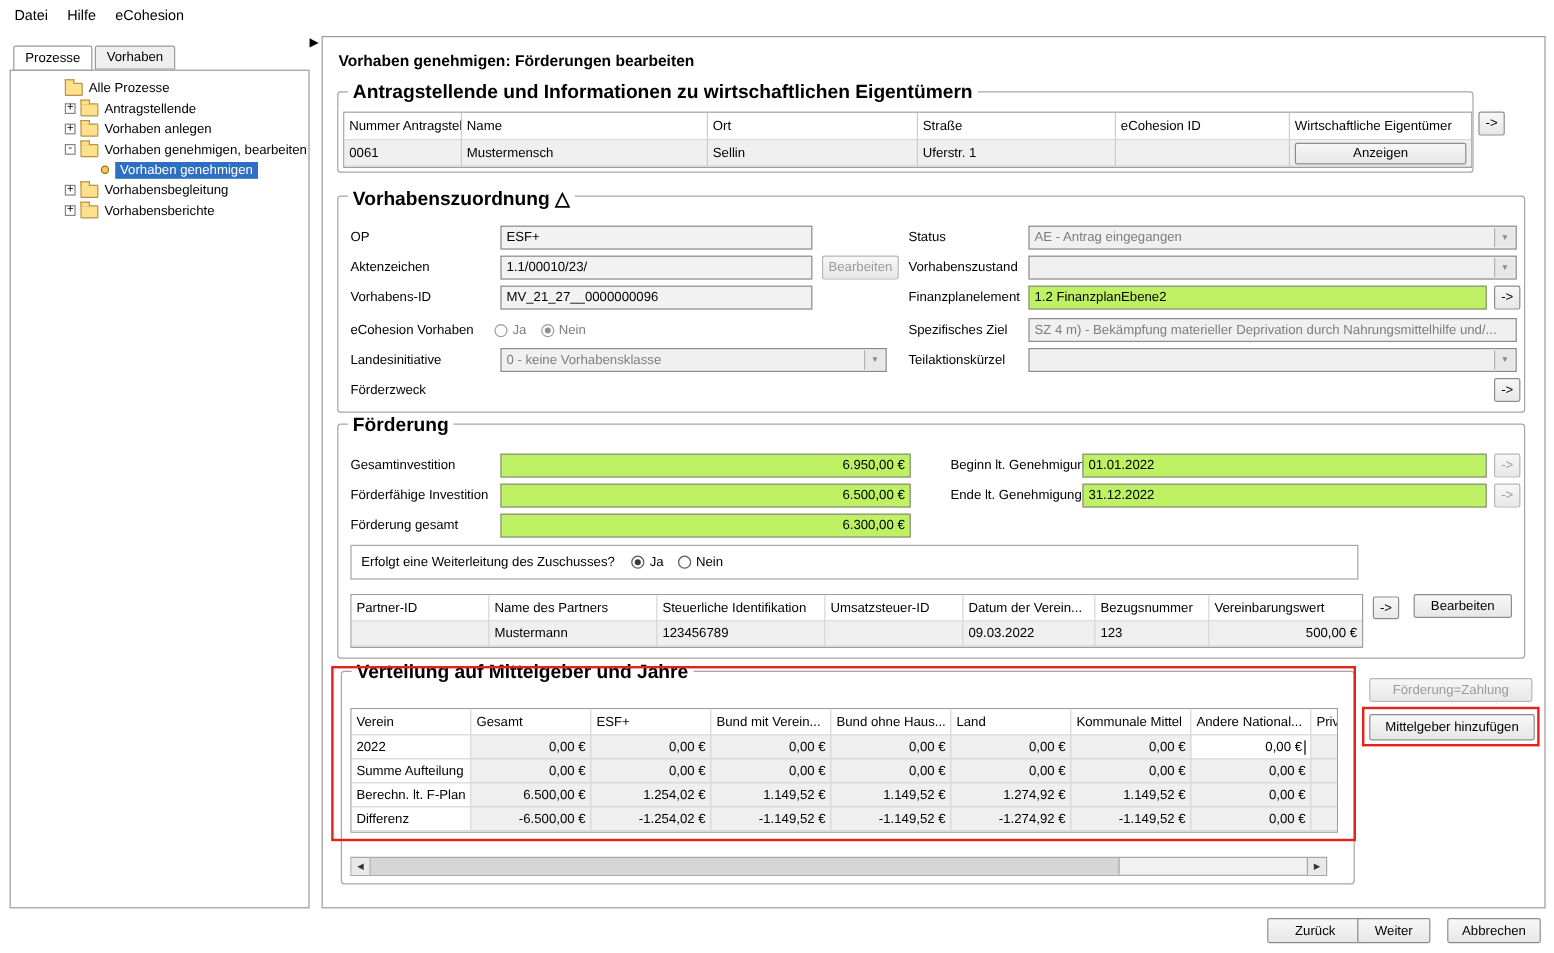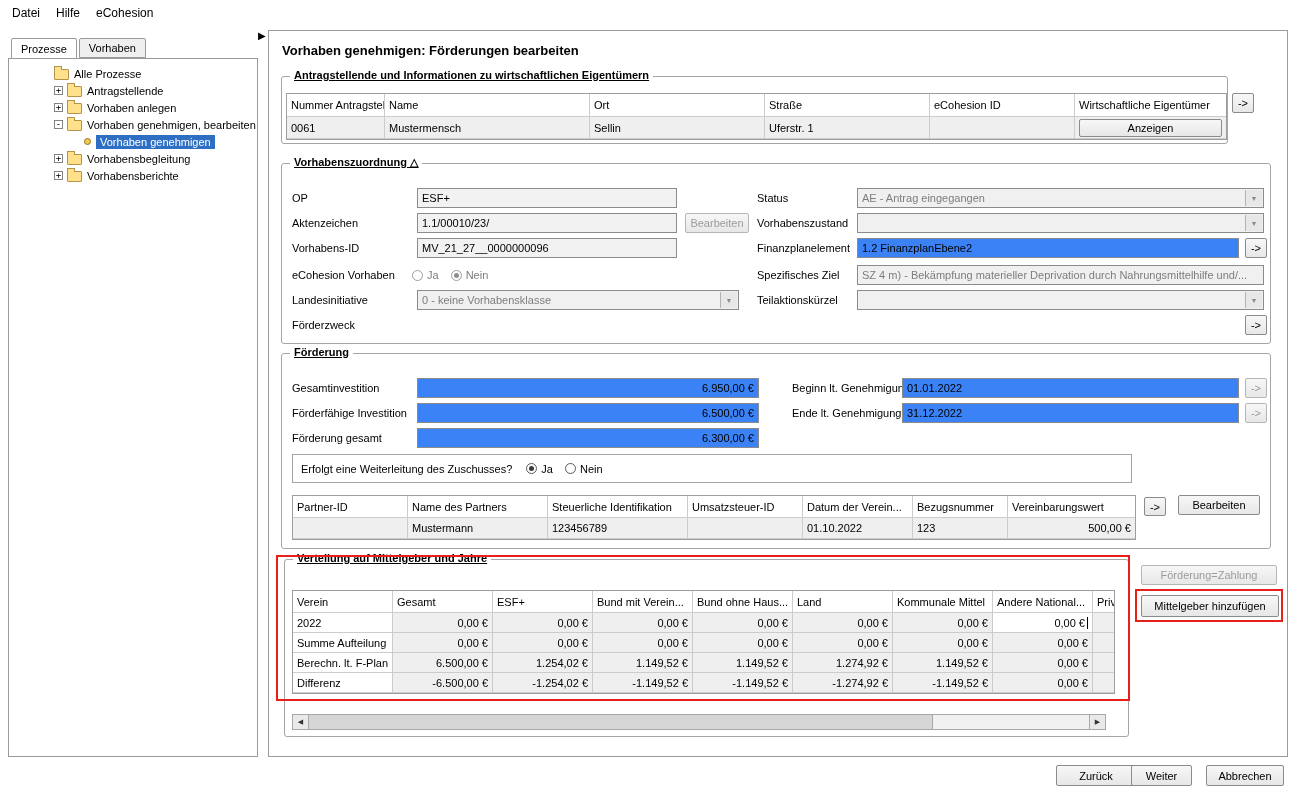--- a/index.html
+++ b/index.html
@@ -19,24 +19,24 @@
   .folder::before{content:"";position:absolute;left:-1px;top:-4px;width:6px;height:3px;background:#ffe18c;border:1px solid #b4944a;border-bottom:none;}
   .leaf-dot{width:7px;height:7px;border-radius:50%;background:#f7c94c;border:1px solid #8d7422;margin-right:5px;flex:none;}
   .selected{background:#2e6fc4;color:#fff;padding:1px 4px;}
   
   .splitter{position:absolute;left:258px;top:30px;font-size:10px;color:#000;cursor:pointer;line-height:12px;}
   
   .main{position:absolute;left:268px;top:30px;width:1020px;height:727px;border:1px solid #9a9a9a;background:#fff;}
   .page-title{position:absolute;left:13px;top:12px;font-weight:bold;font-size:13px;white-space:nowrap;}
   
   .group{position:absolute;border:1px solid #a5a5a5;border-radius:3px;background:#fff;}
-  .legend{position:absolute;top:-8px;left:8px;background:#fff;padding:0 4px;font-weight:bold;font-size:11px;white-space:nowrap;text-decoration:underline;}
+  .legend{position:absolute;top:-8px;left:8px;background:#fff;padding:0 4px;font-weight:bold;font-size:16px;white-space:nowrap;}
   .lbl{position:absolute;white-space:nowrap;font-size:11px;}
   
-  .tf{position:absolute;height:20px;border:1px solid #8b8b8b;background:#3b82f6;padding:0 4px;display:flex;align-items:center;font-size:11px;white-space:nowrap;overflow:hidden;}
+  .tf{position:absolute;height:20px;border:1px solid #8b8b8b;background:#bef264;padding:0 4px;display:flex;align-items:center;font-size:11px;white-space:nowrap;overflow:hidden;}
   .tf.ro{background:#f2f2f2;}
   .tf.dim{background:#f0f0f0;color:#7d7d7d;}
   .tf.num{justify-content:flex-end;}
   .combo{padding-right:20px;}
   .combo-arrow{position:absolute;right:1px;top:1px;bottom:1px;width:17px;background:#e7e7e7;border-left:1px solid #b2b2b2;display:flex;align-items:center;justify-content:center;color:#8a8a8a;font-size:7px;}
   
   .btn{position:absolute;display:flex;align-items:center;justify-content:center;height:20px;border:1px solid #8b8b8b;border-radius:2px;background:linear-gradient(#f7f7f7,#e7e7e7);font-size:11px;padding:0 8px;cursor:default;white-space:nowrap;}
   .btn.disabled{color:#9b9b9b;border-color:#b5b5b5;}
   
   .radio{display:inline-flex;align-items:center;margin-right:12px;font-size:11px;}
@@ -260,21 +260,21 @@
         <div class="tcell p3">Umsatzsteuer-ID</div>
         <div class="tcell p4">Datum der Verein...</div>
         <div class="tcell p5">Bezugsnummer</div>
         <div class="tcell p6">Vereinbarungswert</div>
       </div>
       <div class="trow tdata">
         <div class="tcell p0"></div>
         <div class="tcell p1">Mustermann</div>
         <div class="tcell p2">123456789</div>
         <div class="tcell p3"></div>
-        <div class="tcell p4">01.10.2022</div>
+        <div class="tcell p4">09.03.2022</div>
         <div class="tcell p5">123</div>
         <div class="tcell p6 num">500,00 €</div>
       </div>
     </div>
     <div class="btn" style="left:862px;top:143px;width:22px;height:19px;">-&gt;</div>
     <div class="btn" style="left:896px;top:141px;width:82px;">Bearbeiten</div>
   </div>
 
   <div class="group" style="left:15px;top:528px;width:845px;height:178px;">
     <span class="legend">Verteilung auf Mittelgeber und Jahre</span>

